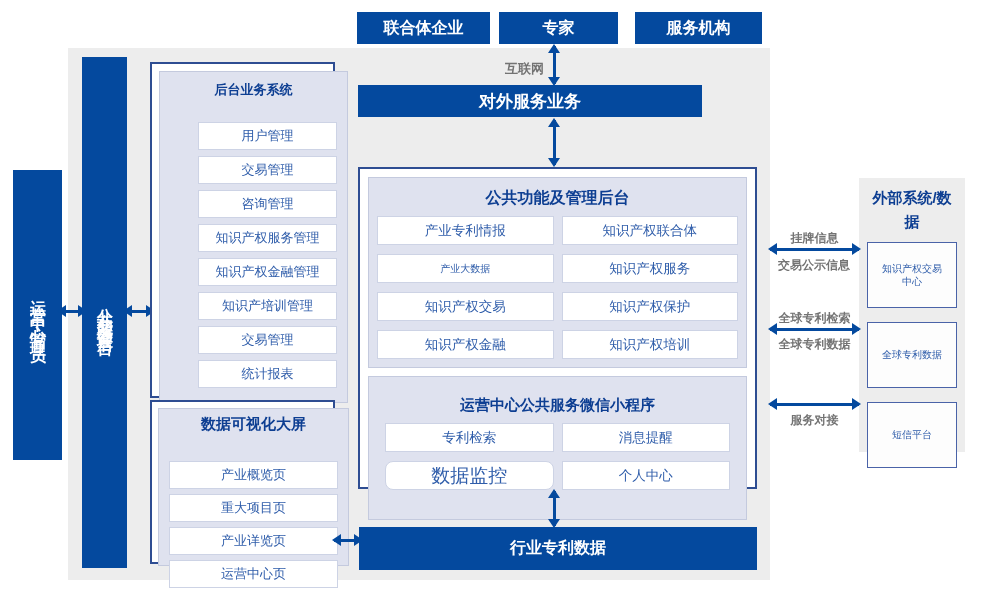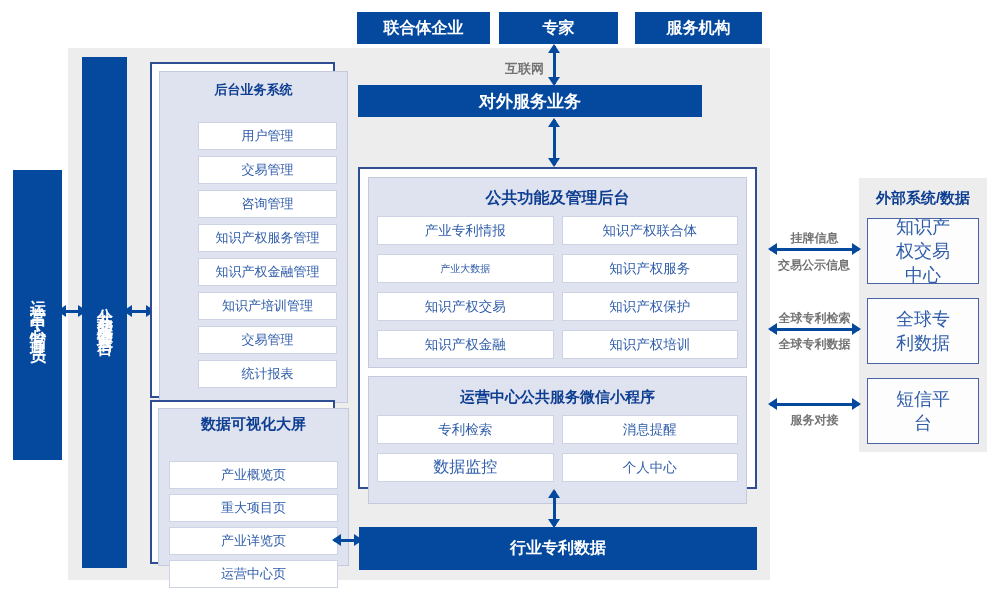--- a/index.html
+++ b/index.html
@@ -21,21 +21,21 @@
   .harrow{position:absolute;height:3px;background:#04499e;}
   .harrow::before{content:"";position:absolute;left:-2px;top:-5px;width:0;height:0;
     border-top:6px solid transparent;border-bottom:6px solid transparent;border-right:9px solid #04499e;}
   .harrow::after{content:"";position:absolute;right:-2px;top:-5px;width:0;height:0;
     border-top:6px solid transparent;border-bottom:6px solid transparent;border-left:9px solid #04499e;}
   .varrow{position:absolute;width:3px;background:#04499e;}
   .varrow::before{content:"";position:absolute;top:-2px;left:-5px;width:0;height:0;
     border-left:6px solid transparent;border-right:6px solid transparent;border-bottom:9px solid #04499e;}
   .varrow::after{content:"";position:absolute;bottom:-2px;left:-5px;width:0;height:0;
     border-left:6px solid transparent;border-right:6px solid transparent;border-top:9px solid #04499e;}
-  .extbox{background:#fdfdfd;border:1px solid #4a63a8;color:#2f5daa;font-size:18px;
+  .extbox{background:#fdfdfd;border:1px solid #4a63a8;color:#2f5daa;font-size:10px;
           display:flex;align-items:center;justify-content:center;text-align:center;line-height:1.35;}
   .extbox span{display:inline-block;max-width:62px;}
 </style>
 </head>
 <body>
 
 <div class="stage">
 
   <div class="abs graybg" style="left:68px;top:48px;width:702px;height:532px;"></div>
 
@@ -90,37 +90,37 @@
         <div class="whiteitem" style="height:27px;font-size:13.5px;">产业专利情报</div>
         <div class="whiteitem" style="height:27px;font-size:13.5px;">知识产权联合体</div>
         <div class="whiteitem" style="height:27px;font-size:10px;font-family:Liberation Mono, monospace;">产业大数据</div>
         <div class="whiteitem" style="height:27px;font-size:13.5px;">知识产权服务</div>
         <div class="whiteitem" style="height:27px;font-size:13.5px;">知识产权交易</div>
         <div class="whiteitem" style="height:27px;font-size:13.5px;">知识产权保护</div>
         <div class="whiteitem" style="height:27px;font-size:13.5px;">知识产权金融</div>
         <div class="whiteitem" style="height:27px;font-size:13.5px;">知识产权培训</div>
       </div>
     </div>
-    <div class="lavender" style="flex:0 0 110px;padding:8px;">
+    <div class="lavender" style="flex:0 0 110px;padding:16px;">
       <div class="hdr" style="font-size:15px;line-height:24px;margin-bottom:6px;">运营中心公共服务微信小程序</div>
       <div class="grid2">
         <div class="whiteitem" style="height:27px;font-size:13.5px;">专利检索</div>
         <div class="whiteitem" style="height:27px;font-size:13.5px;">消息提醒</div>
-        <div class="whiteitem" style="height:27px;font-size:16px;">数据监控</div>
+        <div class="whiteitem" style="height:27px;font-size:19px;border-radius:8px;">数据监控</div>
         <div class="whiteitem" style="height:27px;font-size:13.5px;">个人中心</div>
       </div>
     </div>
   </div>
 
   <div class="varrow" style="left:553px;top:491px;height:35px;"></div>
   <div class="harrow" style="left:334px;top:539px;width:27px;"></div>
 
   <div class="abs bluebox" style="left:359px;top:527px;width:398px;height:43px;font-size:16px;">行业专利数据</div>
 
-  <div class="abs graybg" style="left:859px;top:178px;width:128px;height:274px;padding:8px;display:flex;flex-direction:column;">
+  <div class="abs graybg" style="left:859px;top:178px;width:106px;height:274px;padding:8px;display:flex;flex-direction:column;">
     <div class="hdr" style="font-size:15px;line-height:24px;margin-bottom:8px;">外部系统/数据</div>
     <div style="display:flex;flex-direction:column;gap:14px;">
       <div class="extbox" style="height:64px;">
         <span>知识产权交易中心</span>
       </div>
       <div class="extbox" style="height:64px;">
         <span>全球专利数据</span>
       </div>
       <div class="extbox" style="height:64px;">
         <span>短信平台</span>

